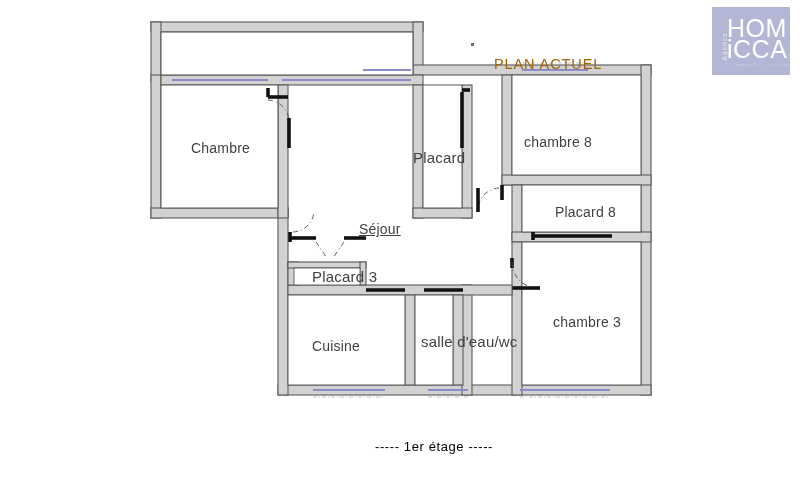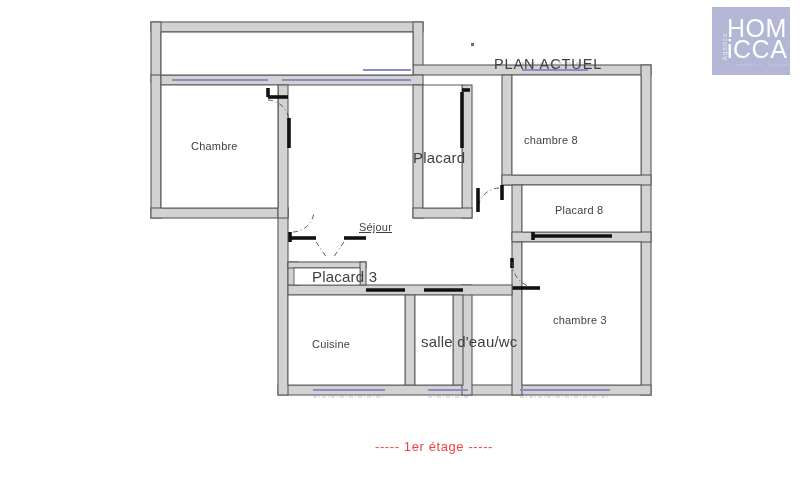--- a/index.html
+++ b/index.html
@@ -34,34 +34,34 @@
 
   
   .txt {
     position: absolute;
     white-space: nowrap;
     font-family: "Liberation Sans", sans-serif;
     color: #44444a;
     letter-spacing: 0.2px;
   }
   .room-label {
-    font-size: 11px;
+    font-size: 14px;
     color: #3f3f45;
   }
   .room-label.small {
     font-size: 15px;
   }
   .plan-title {
     font-size: 14.5px;
     letter-spacing: 0.9px;
-    color: #404040;
+    color: #a16207;
   }
   .floor-caption {
     font-size: 13px;
-    color: #ef4444;
+    color: #000000;
     letter-spacing: 0.6px;
   }
 
   
   #logo-block {
     position: absolute;
     left: 712px;
     top: 7px;
     width: 78px;
     height: 68px;

